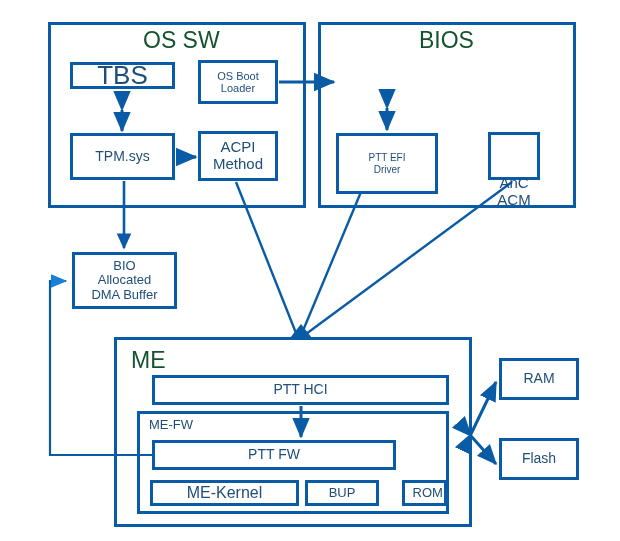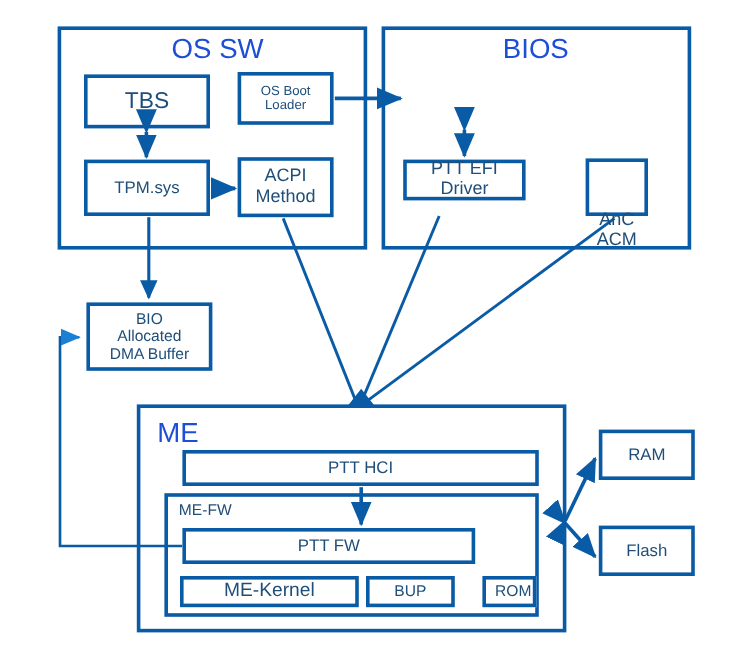--- a/index.html
+++ b/index.html
@@ -4,21 +4,21 @@
 <style>
   html,body{margin:0;padding:0;background:#ffffff;}
   body{width:620px;height:541px;font-family:"Liberation Sans",sans-serif;}
   #stage{position:relative;width:620px;height:541px;overflow:hidden;background:#fff;}
 
   
   .box{position:absolute;box-sizing:border-box;border:3px solid #0a5ba5;background:#ffffff;
        display:flex;align-items:center;justify-content:center;text-align:center;
        color:#1f4e79;line-height:1.12;z-index:5;}
   .panel{position:absolute;box-sizing:border-box;border:3px solid #0a5ba5;background:#ffffff;z-index:2;}
-  .panel-title{position:absolute;color:#1d4ed8;font-size:23px;z-index:6;white-space:nowrap;}
+  .panel-title{position:absolute;color:#14532d;font-size:23px;z-index:6;white-space:nowrap;}
   .sub-title{position:absolute;color:#1f4e79;font-size:13px;z-index:6;white-space:nowrap;}
 
   
   .overflow-box{overflow:visible;}
   .overflow-box > span{display:block;width:120%;}
 
   svg.wires{position:absolute;left:0;top:0;width:620px;height:541px;z-index:4;overflow:visible;}
   svg.wires-top{z-index:8;}
   .ln{stroke:#0a5ba5;fill:none;}
 </style>
@@ -32,40 +32,40 @@
 
   <div class="panel" style="left:318px;top:22px;width:258px;height:186px;"></div>
   <div class="panel-title" style="left:419px;top:27px;">BIOS</div>
 
   <div class="panel" style="left:114px;top:337px;width:358px;height:190px;"></div>
   <div class="panel-title" style="left:131px;top:347px;">ME</div>
 
   <div class="panel" style="left:137px;top:411px;width:312px;height:103px;"></div>
   <div class="sub-title" style="left:149px;top:417px;">ME-FW</div>
 
-  <div class="box" style="left:70px;top:62px;width:105px;height:45px;font-size:19px;">
+  <div class="box" style="left:70px;top:62px;width:105px;height:27px;font-size:26px;">
     <span>TBS</span>
   </div>
 
   <div class="box" style="left:198px;top:60px;width:80px;height:44px;font-size:11px;white-space:pre;align-items:center;">
     <span>OS Boot
 Loader</span>
   </div>
 
   <div class="box" style="left:70px;top:133px;width:105px;height:47px;font-size:14px;">
     <span>TPM.sys</span>
   </div>
 
   <div class="box" style="left:198px;top:131px;width:80px;height:50px;font-size:15px;white-space:pre;">
     <span>ACPI
 Method</span>
   </div>
 
 
-  <div class="box" style="left:336px;top:133px;width:102px;height:34px;font-size:15px;white-space:pre;">
+  <div class="box" style="left:336px;top:133px;width:102px;height:61px;font-size:10px;white-space:pre;">
     <span>PTT EFI
 Driver</span>
   </div>
 
   <div class="box overflow-box" style="left:488px;top:132px;width:52px;height:48px;font-size:15px;">
     <span style="position:absolute;left:50%;top:50%;transform:translate(-50%,-50%);width:36px;margin-top:36px;">AnC ACM</span>
   </div>
 
   <div class="box" style="left:72px;top:252px;width:105px;height:57px;font-size:13px;white-space:pre;">
     <span>BIO

